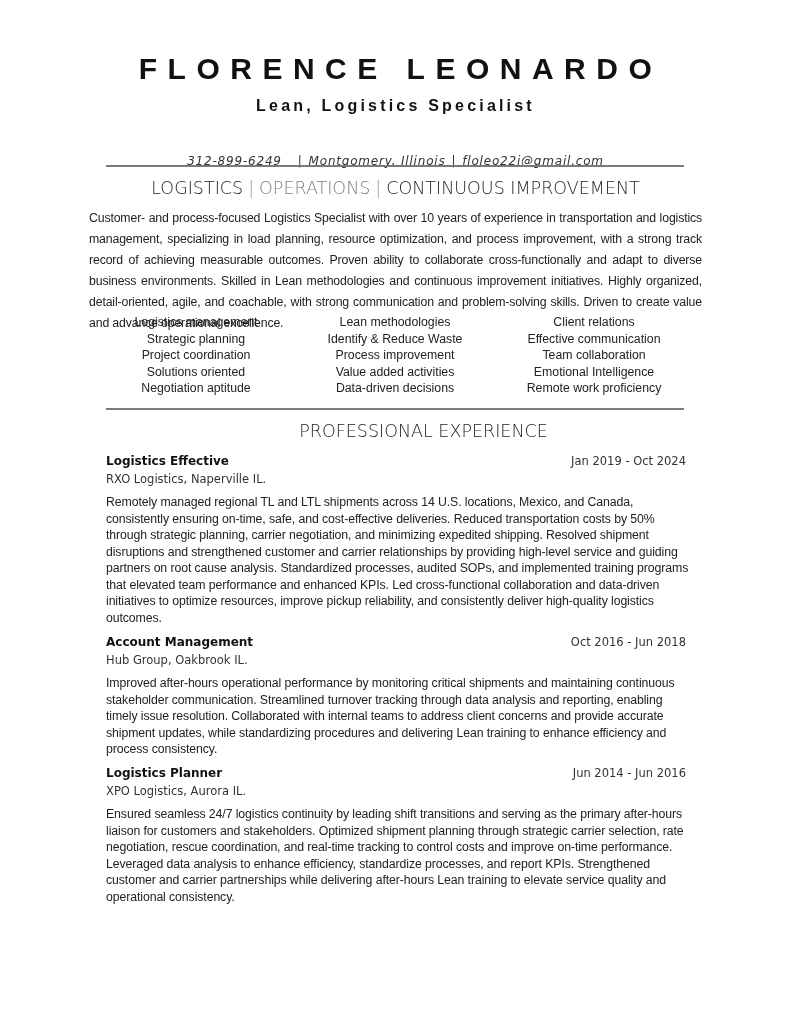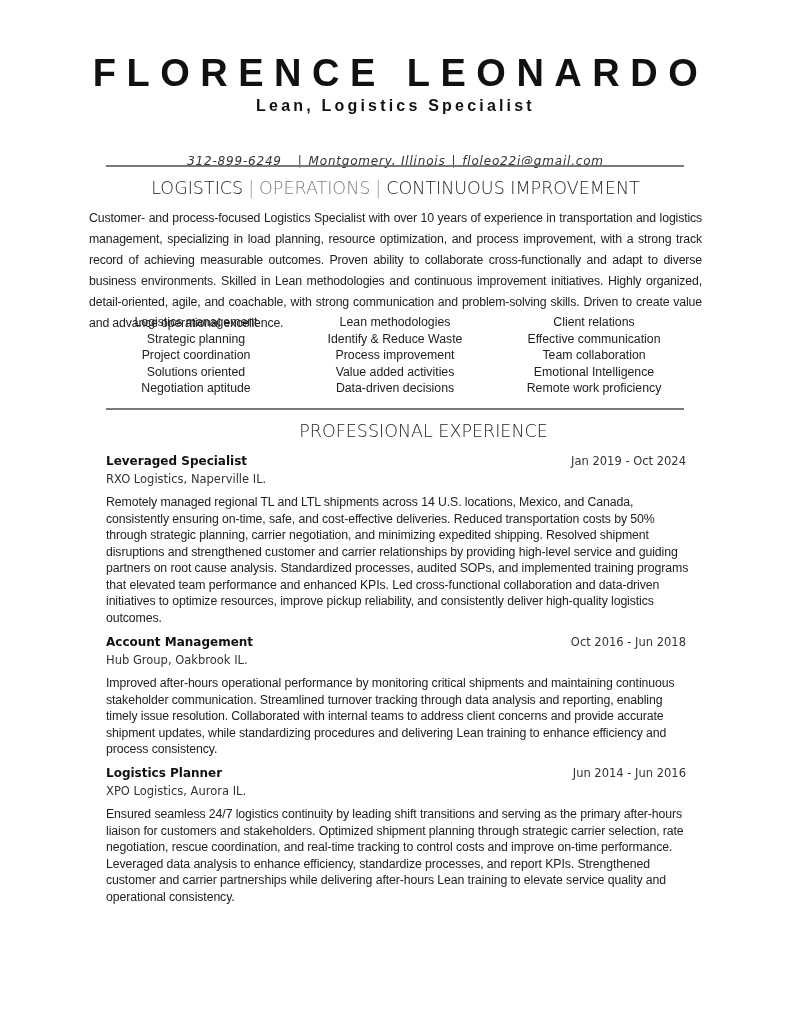--- a/index.html
+++ b/index.html
@@ -2,21 +2,21 @@
 <html><head>
   <meta charset="utf-8">
   <style>
     html, body { margin: 0; padding: 0; background: #ffffff; }
     body { width: 791px; height: 1023px; position: relative; overflow: hidden; color: #111; }
     .page { position: absolute; left: 0; top: 0; width: 791px; height: 1023px; }
 
     .name {
       position: absolute; left: 0; width: 791px; top: 52px;
       text-align: center; font-family: "Liberation Sans", sans-serif;
-      font-weight: 700; font-size: 38px; letter-spacing: 10.5px; color: #111;
+      font-weight: 700; font-size: 30px; letter-spacing: 10.5px; color: #111;
       padding-left: 10px; box-sizing: border-box;
     }
     .subtitle {
       position: absolute; left: 0; width: 791px; top: 97px;
       text-align: center; font-family: "Liberation Sans", sans-serif;
       font-weight: 700; font-size: 16px; letter-spacing: 3.2px; color: #111;
     }
     .contact {
       position: absolute; left: 0; width: 791px; top: 138px;
       text-align: center; font-family: "DejaVu Sans", sans-serif;
@@ -127,21 +127,21 @@
       <div>Remote work proficiency</div>
     </div>
   </div>
 
   <div class="rule r2"></div>
 
   <div class="section-title">PROFESSIONAL EXPERIENCE</div>
 
   <div class="job j1">
     <div class="head">
-      <span class="title">Leveraged Specialist</span>
+      <span class="title">Logistics Effective</span>
       <span class="dates">Jan 2019 - Oct 2024</span>
     </div>
     <div class="company">RXO Logistics, Naperville IL.</div>
     <div class="desc">Remotely managed regional TL and LTL shipments across 14 U.S. locations, Mexico, and Canada, consistently ensuring on-time, safe, and cost-effective deliveries. Reduced transportation costs by 50% through strategic planning, carrier negotiation, and minimizing expedited shipping. Resolved shipment disruptions and strengthened customer and carrier relationships by providing high-level service and guiding partners on root cause analysis. Standardized processes, audited SOPs, and implemented training programs that elevated team performance and enhanced KPIs. Led cross-functional collaboration and data-driven initiatives to optimize resources, improve pickup reliability, and consistently deliver high-quality logistics outcomes.</div>
   </div>
 
   <div class="job j2">
     <div class="head">
       <span class="title">Account Management</span>
       <span class="dates">Oct 2016 - Jun 2018</span>

